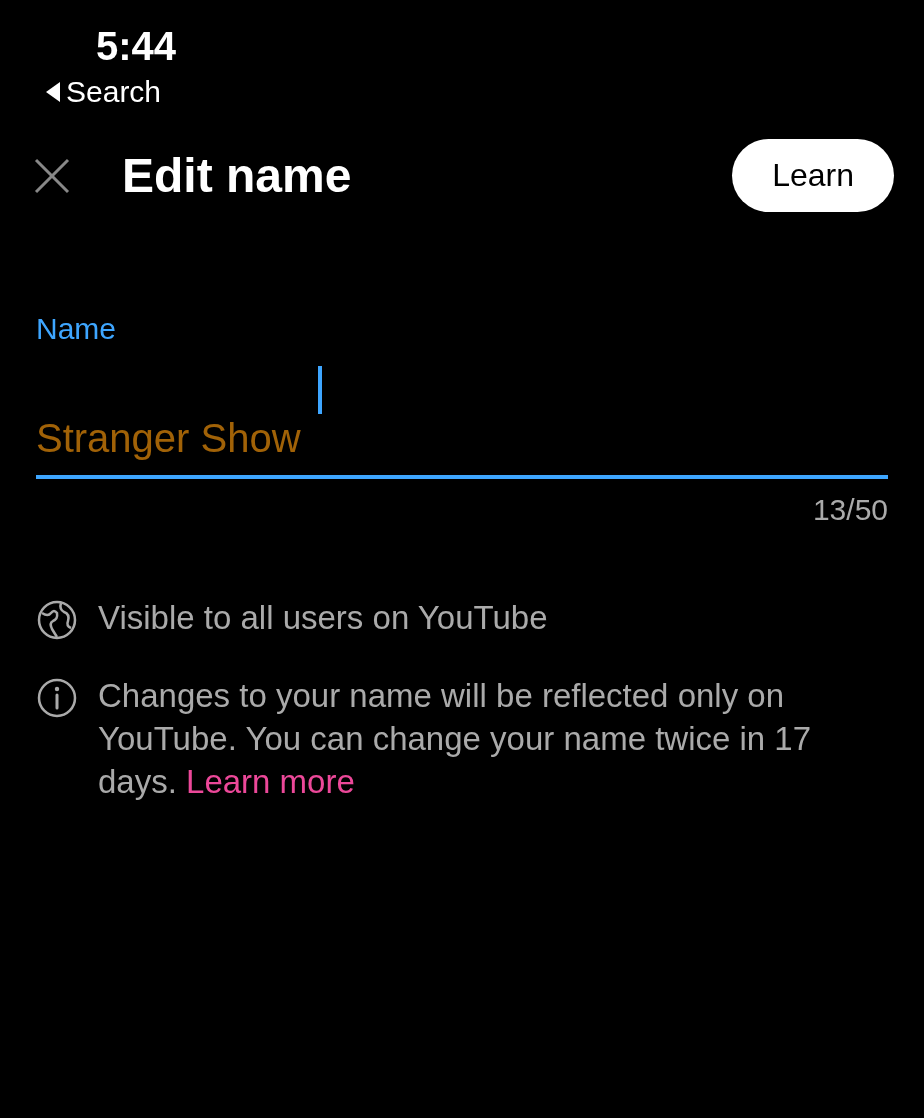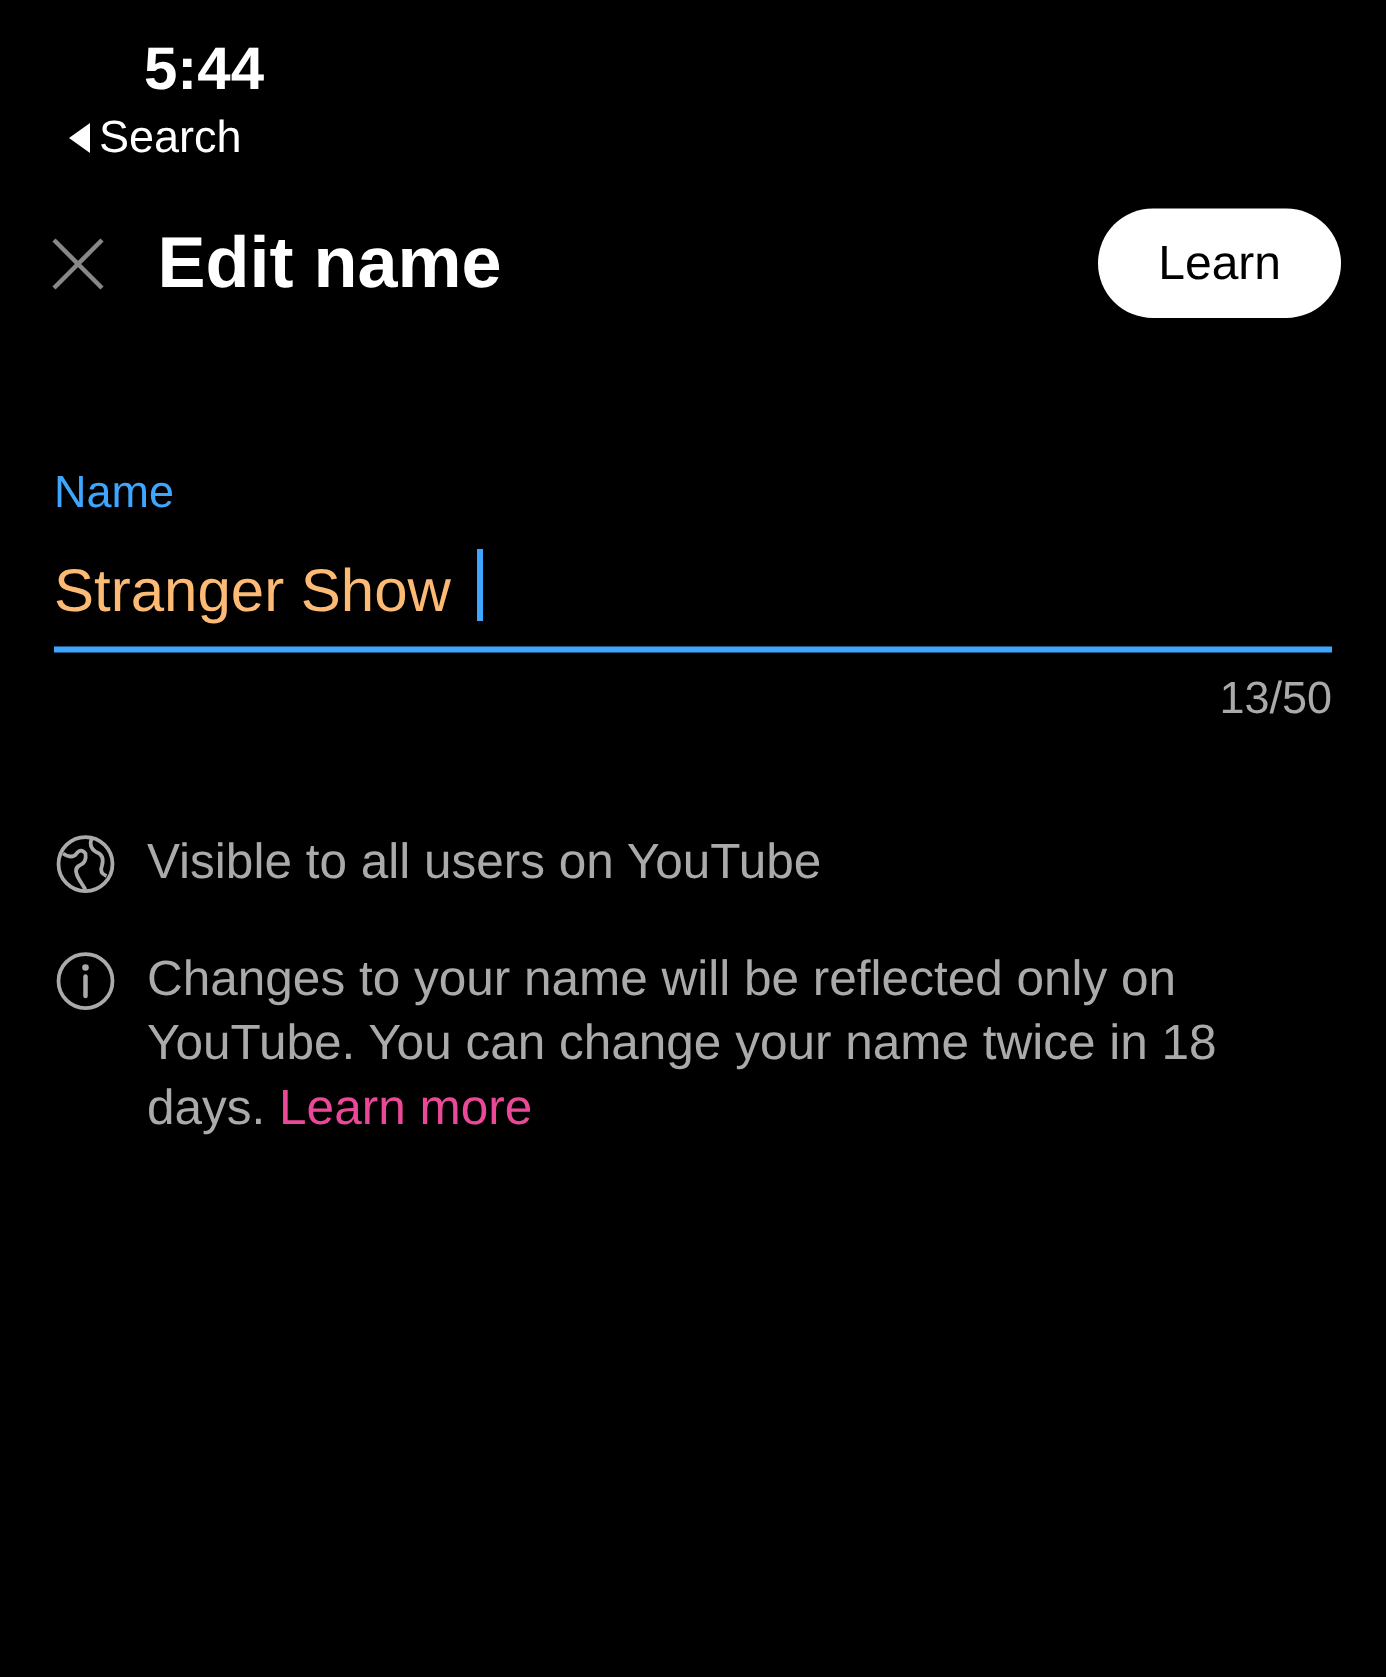--- a/index.html
+++ b/index.html
@@ -77,21 +77,21 @@
     }
     .header {
       display: flex;
       align-items: center;
       justify-content: space-between;
       padding: 30px 30px 20px 30px;
     }
     .header-left {
       display: flex;
       align-items: center;
-      gap: 31px;
+      gap: 48px;
     }
     .close-x {
       width: 44px;
       height: 44px;
       cursor: pointer;
       display: flex;
       align-items: center;
       justify-content: center;
     }
     .close-x svg {
@@ -122,25 +122,26 @@
     }
     .input-wrap {
       position: relative;
       margin-top: 20px;
     }
     .name-input {
       width: 100%;
       background: transparent;
       border: none;
       border-bottom: 4px solid #3ea6ff;
-      color: #fdba74;
+      color: #a16207;
       font-size: 40px;
       padding: 6px 0 14px 0;
       outline: none;
       font-family: inherit;
+      margin-top: 44px;
     }
     .caret {
       position: absolute;
       left: 282px;
       top: 0px;
       width: 4px;
       height: 48px;
       background: #3ea6ff;
     }
     .counter {
@@ -224,17 +225,17 @@
   </div>
   <div class="info-row">
     <div class="info-icon">
       <svg viewBox="0 0 42 42">
         <circle cx="21" cy="21" r="18" stroke="#aaa" stroke-width="2.5" fill="none"></circle>
         <circle cx="21" cy="12" r="2.2" fill="#aaa"></circle>
         <line x1="21" y1="18" x2="21" y2="31" stroke="#aaa" stroke-width="3" stroke-linecap="round"></line>
       </svg>
     </div>
     <div class="info-text">
-      <span>Changes to your name will be reflected only on YouTube. You can change your name twice in 18 days.</span>
+      <span>Changes to your name will be reflected only on YouTube. You can change your name twice in 17 days.</span>
       <span class="learn-more">Learn more</span>
     </div>
   </div>
 </div>
 
 </body></html>

